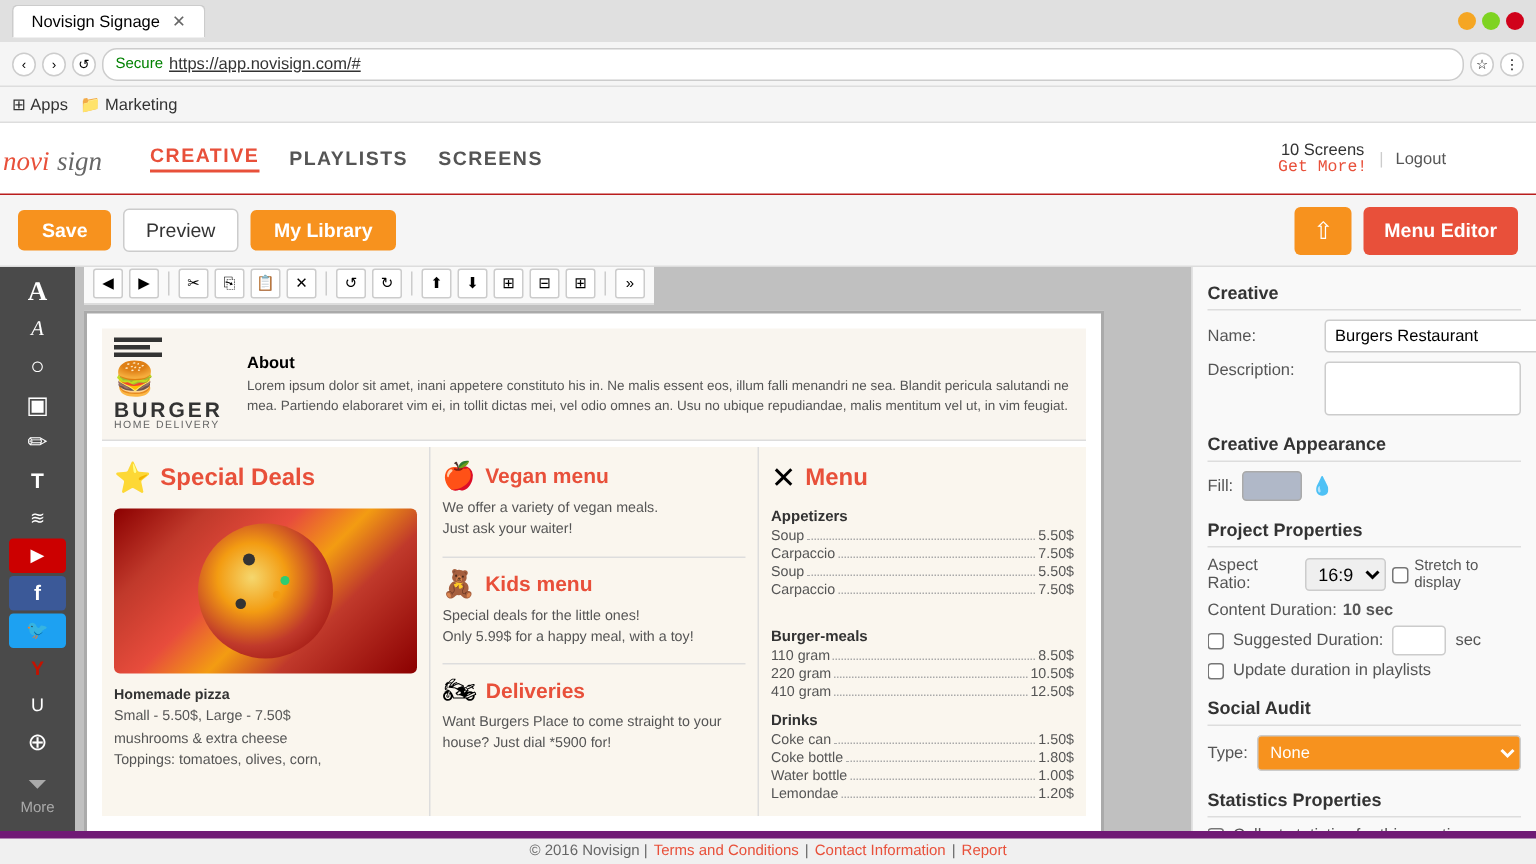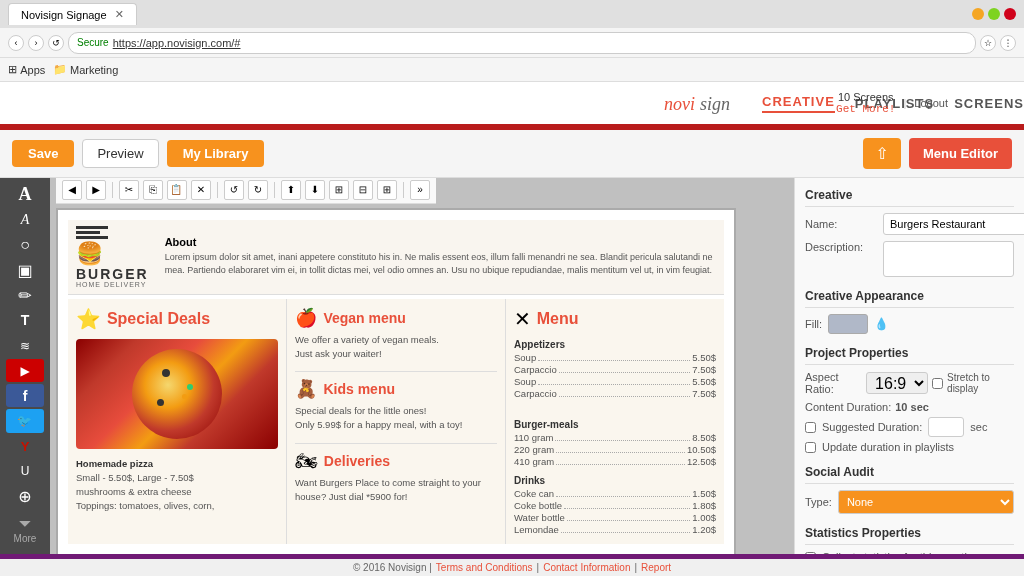--- a/index.html
+++ b/index.html
@@ -9,25 +9,25 @@
     .browser-tab-close { cursor: pointer; color: #666; }
     .browser-controls { display: flex; align-items: center; gap: 4px; padding: 4px 8px; height: 30px; background: #f5f5f5; border-bottom: 1px solid #ddd; }
     .browser-btn { width: 16px; height: 16px; border: 1px solid #ccc; border-radius: 50%; background: #fff; display: flex; align-items: center; justify-content: center; font-size: 9px; cursor: pointer; }
     .address-bar { flex: 1; height: 22px; border: 1px solid #ccc; border-radius: 10px; padding: 0 8px; font-size: 11px; background: white; display: flex; align-items: center; gap: 4px; }
     .address-bar .secure { color: green; font-size: 10px; }
     .address-text { color: #333; font-size: 11px; text-decoration: underline; }
     .bookmarks-bar { padding: 2px 8px; background: #f5f5f5; border-bottom: 1px solid #ddd; display: flex; align-items: center; gap: 8px; height: 24px; }
     .bookmark-item { font-size: 11px; color: #333; cursor: pointer; display: flex; align-items: center; gap: 3px; }
 
     
-    .app-header { background: white; border-bottom: 6px solid #b91c1c; display: flex; align-items: center; justify-content: flex-end; height: 48px; position: relative; }
+    .app-header { background: white; border-bottom: 1px solid #b91c1c; display: flex; align-items: center; justify-content: flex-start; height: 48px; position: relative; }
     .app-nav { display: flex; align-items: center; gap: 20px; }
     .nav-link { font-size: 13px; color: #555; cursor: pointer; text-decoration: none; font-weight: bold; letter-spacing: 1px; }
     .nav-link.active { color: #e8503a; border-bottom: 2px solid #e8503a; padding-bottom: 2px; }
-    .nav-right { position: absolute; right: 76px; display: flex; align-items: center; gap: 8px; font-size: 11px; }
+    .nav-right { position: absolute; right: 60px; display: flex; align-items: center; gap: 8px; font-size: 11px; }
     .screens-count { text-align: center; }
     .get-more { color: #e8503a; font-family: Liberation Mono, monospace; }
     .logout-link { color: #555; cursor: pointer; }
 
     
     .toolbar { background: #f5f5f5; border-bottom: 1px solid #ddd; padding: 8px 12px; display: flex; align-items: center; gap: 8px; height: 48px; }
     .btn-orange { background: #f7921e; color: white; border: none; padding: 6px 16px; border-radius: 4px; font-size: 13px; font-weight: bold; cursor: pointer; }
     .btn-outline { background: white; color: #333; border: 1px solid #ccc; padding: 6px 14px; border-radius: 4px; font-size: 13px; cursor: pointer; }
     .toolbar-right { margin-left: auto; display: flex; gap: 8px; }
     .btn-upload { background: #f7921e; color: white; border: none; padding: 6px 12px; border-radius: 4px; font-size: 13px; cursor: pointer; }
@@ -47,21 +47,21 @@
     .panel-section { margin-bottom: 12px; }
     .panel-section-title { font-size: 12px; font-weight: bold; color: #333; margin-bottom: 6px; border-bottom: 1px solid #ddd; padding-bottom: 4px; }
     .panel-row { display: flex; align-items: center; gap: 8px; margin-bottom: 6px; }
     .panel-label { font-size: 11px; color: #555; width: 70px; flex-shrink: 0; }
     .panel-input { flex: 1; height: 22px; border: 1px solid #ccc; border-radius: 3px; padding: 0 6px; font-size: 11px; background: white; }
     .panel-textarea { flex: 1; height: 36px; border: 1px solid #ccc; border-radius: 3px; padding: 4px 6px; font-size: 11px; background: white; resize: none; }
     .fill-row { display: flex; align-items: center; gap: 6px; margin-bottom: 6px; }
     .fill-label { font-size: 11px; color: #555; }
     .fill-swatch { width: 40px; height: 20px; background: #b0b8c8; border: 1px solid #aaa; border-radius: 3px; cursor: pointer; }
     .fill-eyedropper { font-size: 12px; cursor: pointer; color: #666; }
-    .aspect-select { height: 22px; border: 1px solid #ccc; border-radius: 3px; font-size: 16px; padding: 0 4px; }
+    .aspect-select { height: 22px; border: 1px solid #ccc; border-radius: 3px; font-size: 12px; padding: 0 4px; }
     .panel-checkbox-row { display: flex; align-items: center; gap: 6px; margin-bottom: 4px; font-size: 11px; color: #555; }
     .panel-checkbox { width: 11px; height: 11px; cursor: pointer; }
     .duration-row { display: flex; align-items: center; gap: 4px; font-size: 11px; color: #555; margin-bottom: 4px; }
     .duration-input { width: 36px; height: 20px; border: 1px solid #ccc; border-radius: 3px; font-size: 11px; text-align: center; }
     .type-select { height: 24px; border: 1px solid #ccc; border-radius: 3px; font-size: 11px; padding: 0 4px; background: #f7921e; color: white; flex: 1; }
 
     
     .bottom-bar { background: #f0f0f0; border-top: 5px solid #701a75; height: 22px; display: flex; align-items: center; justify-content: center; font-size: 10px; color: #666; gap: 4px; }
     .bottom-bar a { color: #e8503a; text-decoration: none; }
 

